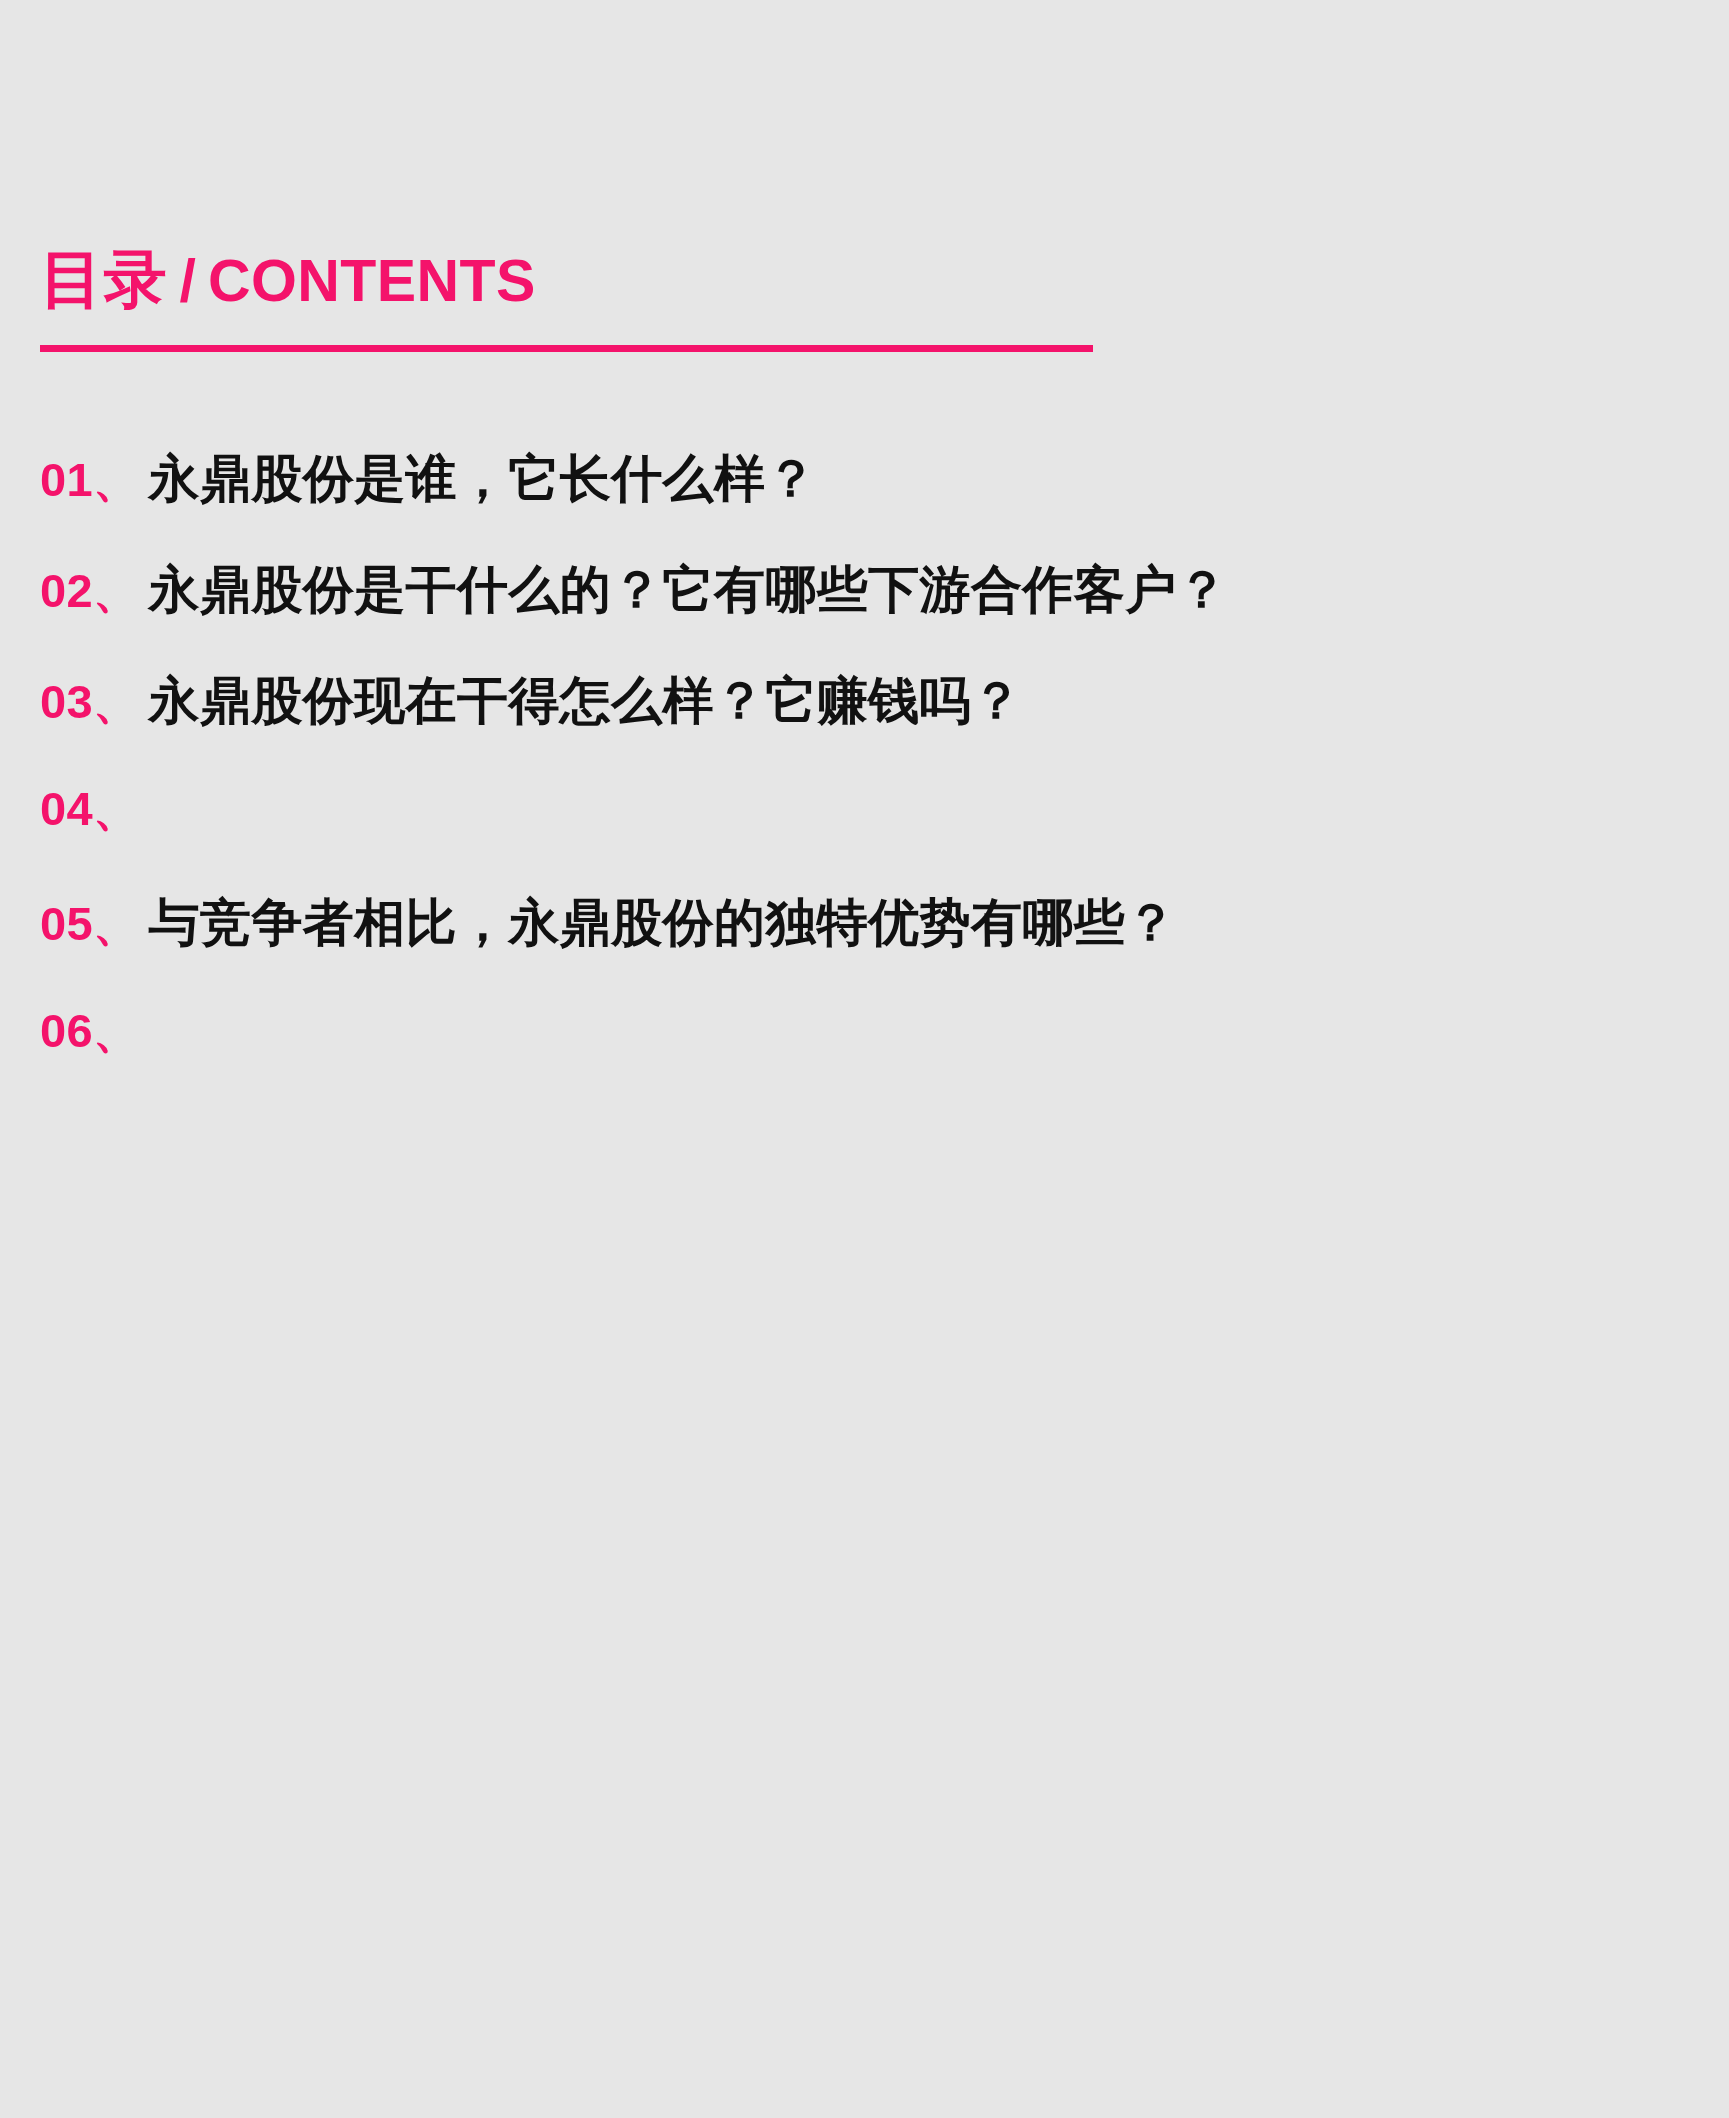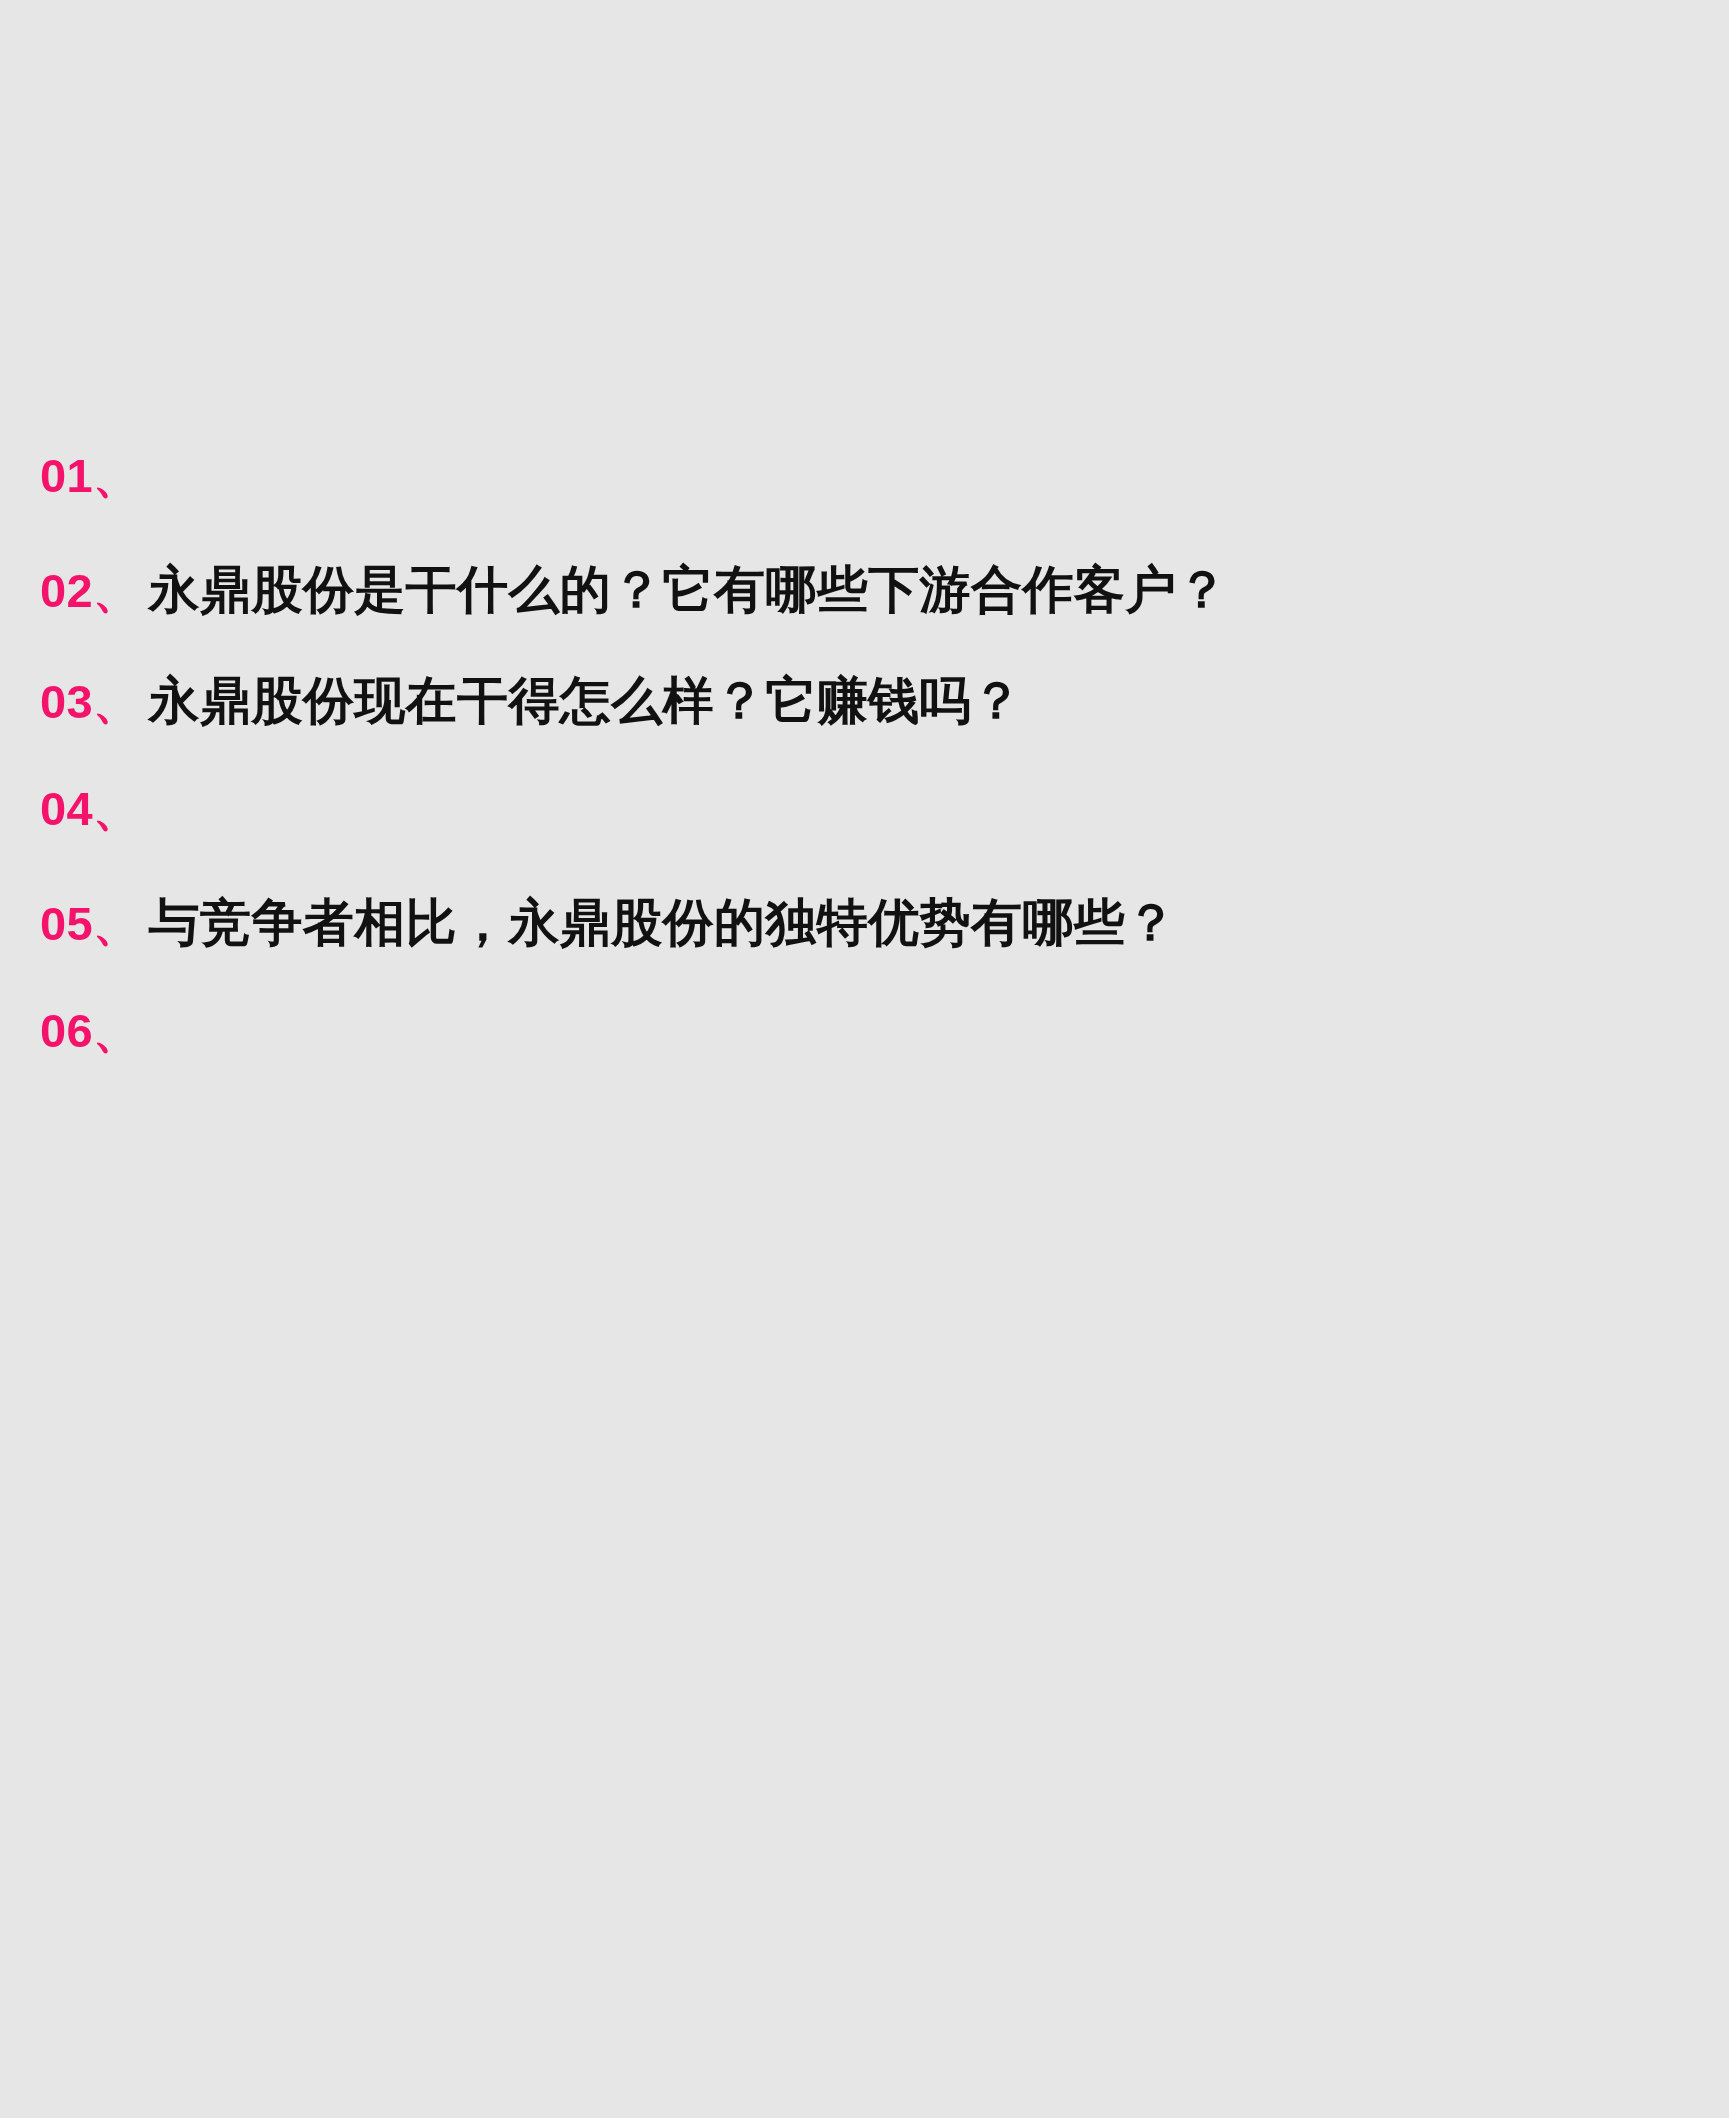--- a/index.html
+++ b/index.html
@@ -90,26 +90,35 @@
     color: #111111;
     letter-spacing: 0.4px;
     margin-left: 6px;
   }
 </style>
 </head>
 <body>
 
 <div class="page">
 
+  <div class="title-block">
+    <div class="title-line">
+      <span class="title-cn">目录</span>
+      <span class="title-sep">/</span>
+      <span class="title-en">CONTENTS</span>
+    </div>
+    <div class="title-rule"></div>
+  </div>
 
   <div class="toc">
 
     <div class="toc-item">
       <span class="toc-num">01</span>
       <span class="toc-dun">、</span>
+      <span class="toc-text">永鼎股份是谁，它长什么样？</span>
     </div>
 
     <div class="toc-item">
       <span class="toc-num">02</span>
       <span class="toc-dun">、</span>
       <span class="toc-text">永鼎股份是干什么的？它有哪些下游合作客户？</span>
     </div>
 
     <div class="toc-item">
       <span class="toc-num">03</span>

